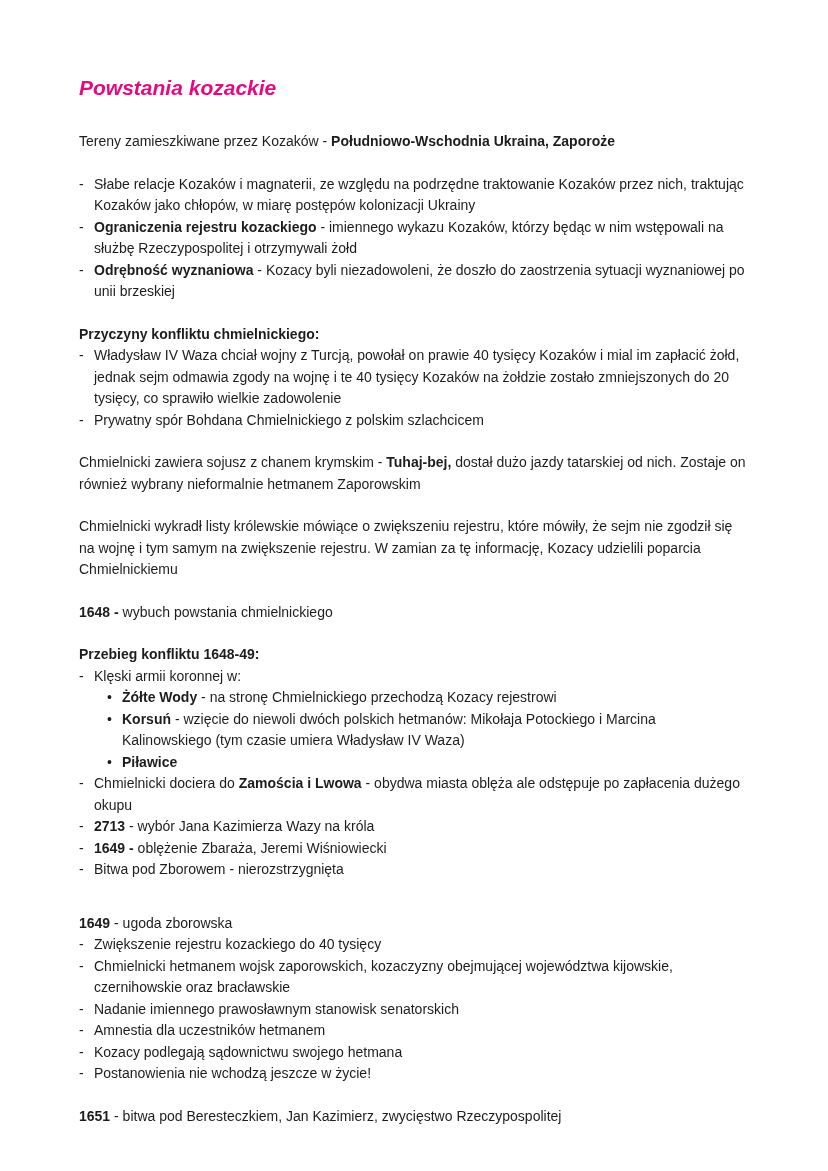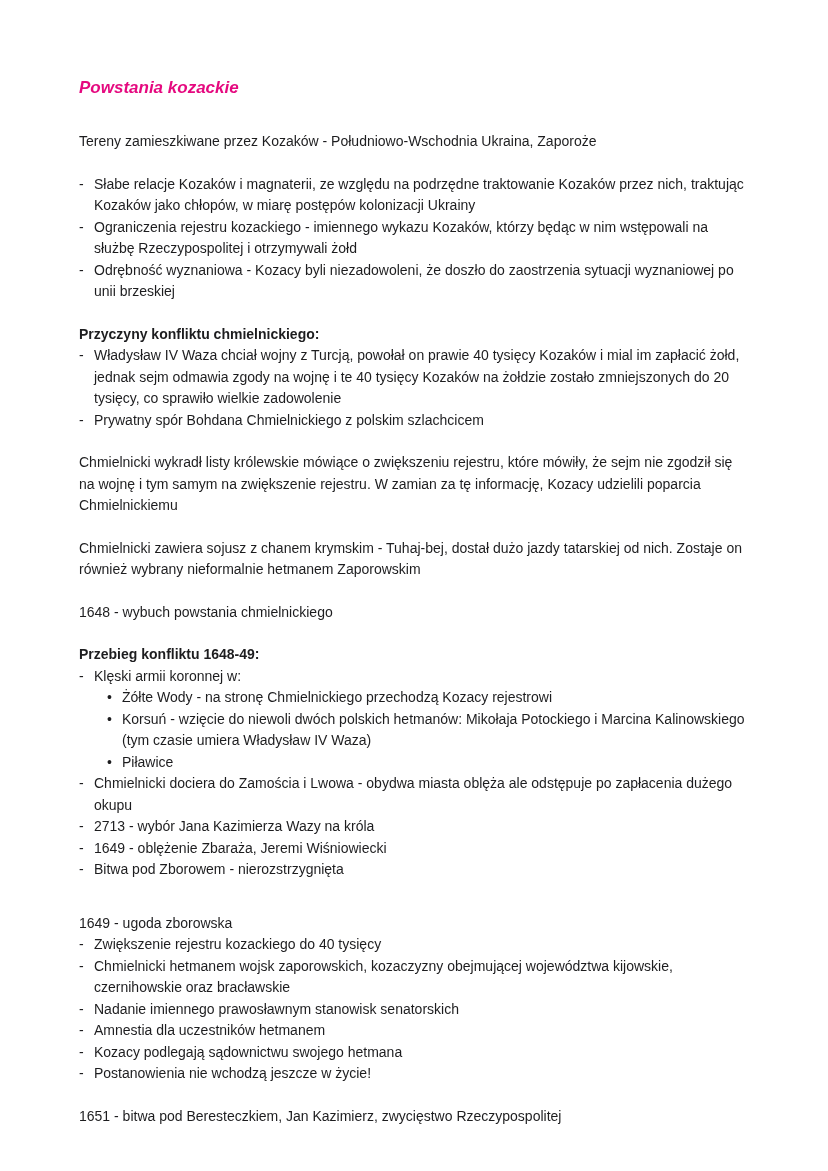--- a/index.html
+++ b/index.html
@@ -11,40 +11,40 @@
     color: #1d1d1f;
     overflow: hidden;
   }
   .page {
     width: 828px;
     height: 1171px;
     background: #ffffff;
     padding: 76px 79px 40px 79px;
   }
   .doc-title {
-    font-size: 17px;
+    font-size: 21px;
     line-height: 24px;
     font-weight: bold;
     font-style: italic;
     color: var(--accent, #e5097f);
     margin-bottom: 31px;
   }
   .para, .heading, .li {
     font-size: 14px;
     line-height: 21.5px;
   }
   .para { margin-bottom: 21px; }
   .para.tight { margin-bottom: 0; margin-top: 32px; }
   .heading { font-weight: bold; margin-bottom: 0; }
   .list { margin-bottom: 21px; }
   .li { display: flex; align-items: flex-start; }
   .li .marker { flex: none; width: 15px; }
   .li .content { flex: 1 1 auto; }
   .li.lvl1 { padding-left: 28px; }
-  .b { font-weight: normal; text-align: right; }
+  .b { font-weight: bold; text-align: right; }
 </style>
 </head>
 <body style="color: rgb(29, 29, 31); background: rgb(255, 255, 255);">
 
 <div class="page">
   <h1 class="doc-title">Powstania kozackie</h1>
   <div id="doc-body">
       <p class="para"><span>Tereny zamieszkiwane przez Kozaków - </span><span class="b">Południowo-Wschodnia Ukraina, Zaporoże</span></p>
       <div class="list">
         <div class="li">
@@ -64,22 +64,22 @@
       <div class="list">
         <div class="li">
           <span class="marker">-</span>
           <span class="content"><span>Władysław IV Waza chciał wojny z Turcją, powołał on prawie 40 tysięcy Kozaków i mial im zapłacić żołd, jednak sejm odmawia zgody na wojnę i te 40 tysięcy Kozaków na żołdzie zostało zmniejszonych do 20 tysięcy, co sprawiło wielkie zadowolenie</span></span>
         </div>
         <div class="li">
           <span class="marker">-</span>
           <span class="content"><span>Prywatny spór Bohdana Chmielnickiego z polskim szlachcicem</span></span>
         </div>
       </div>
+      <p class="para"><span>Chmielnicki zawiera sojusz z chanem krymskim - </span><span class="b">Tuhaj-bej,</span><span> dostał dużo jazdy tatarskiej od nich. Zostaje on również wybrany nieformalnie hetmanem Zaporowskim</span></p>
       <p class="para"><span>Chmielnicki wykradł listy królewskie mówiące o zwiększeniu rejestru, które mówiły, że sejm nie zgodził się na wojnę i tym samym na zwiększenie rejestru. W zamian za tę informację, Kozacy udzielili poparcia Chmielnickiemu</span></p>
-      <p class="para"><span>Chmielnicki zawiera sojusz z chanem krymskim - </span><span class="b">Tuhaj-bej,</span><span> dostał dużo jazdy tatarskiej od nich. Zostaje on również wybrany nieformalnie hetmanem Zaporowskim</span></p>
       <p class="para"><span class="b">1648 -</span><span> wybuch powstania chmielnickiego</span></p>
       <p class="heading">Przebieg konfliktu 1648-49:</p>
       <div class="list">
         <div class="li">
           <span class="marker">-</span>
           <span class="content"><span>Klęski armii koronnej w:</span></span>
         </div>
         <div class="li lvl1">
           <span class="marker">•</span>
           <span class="content"><span class="b">Żółte Wody</span><span> - na stronę Chmielnickiego przechodzą Kozacy rejestrowi</span></span>

